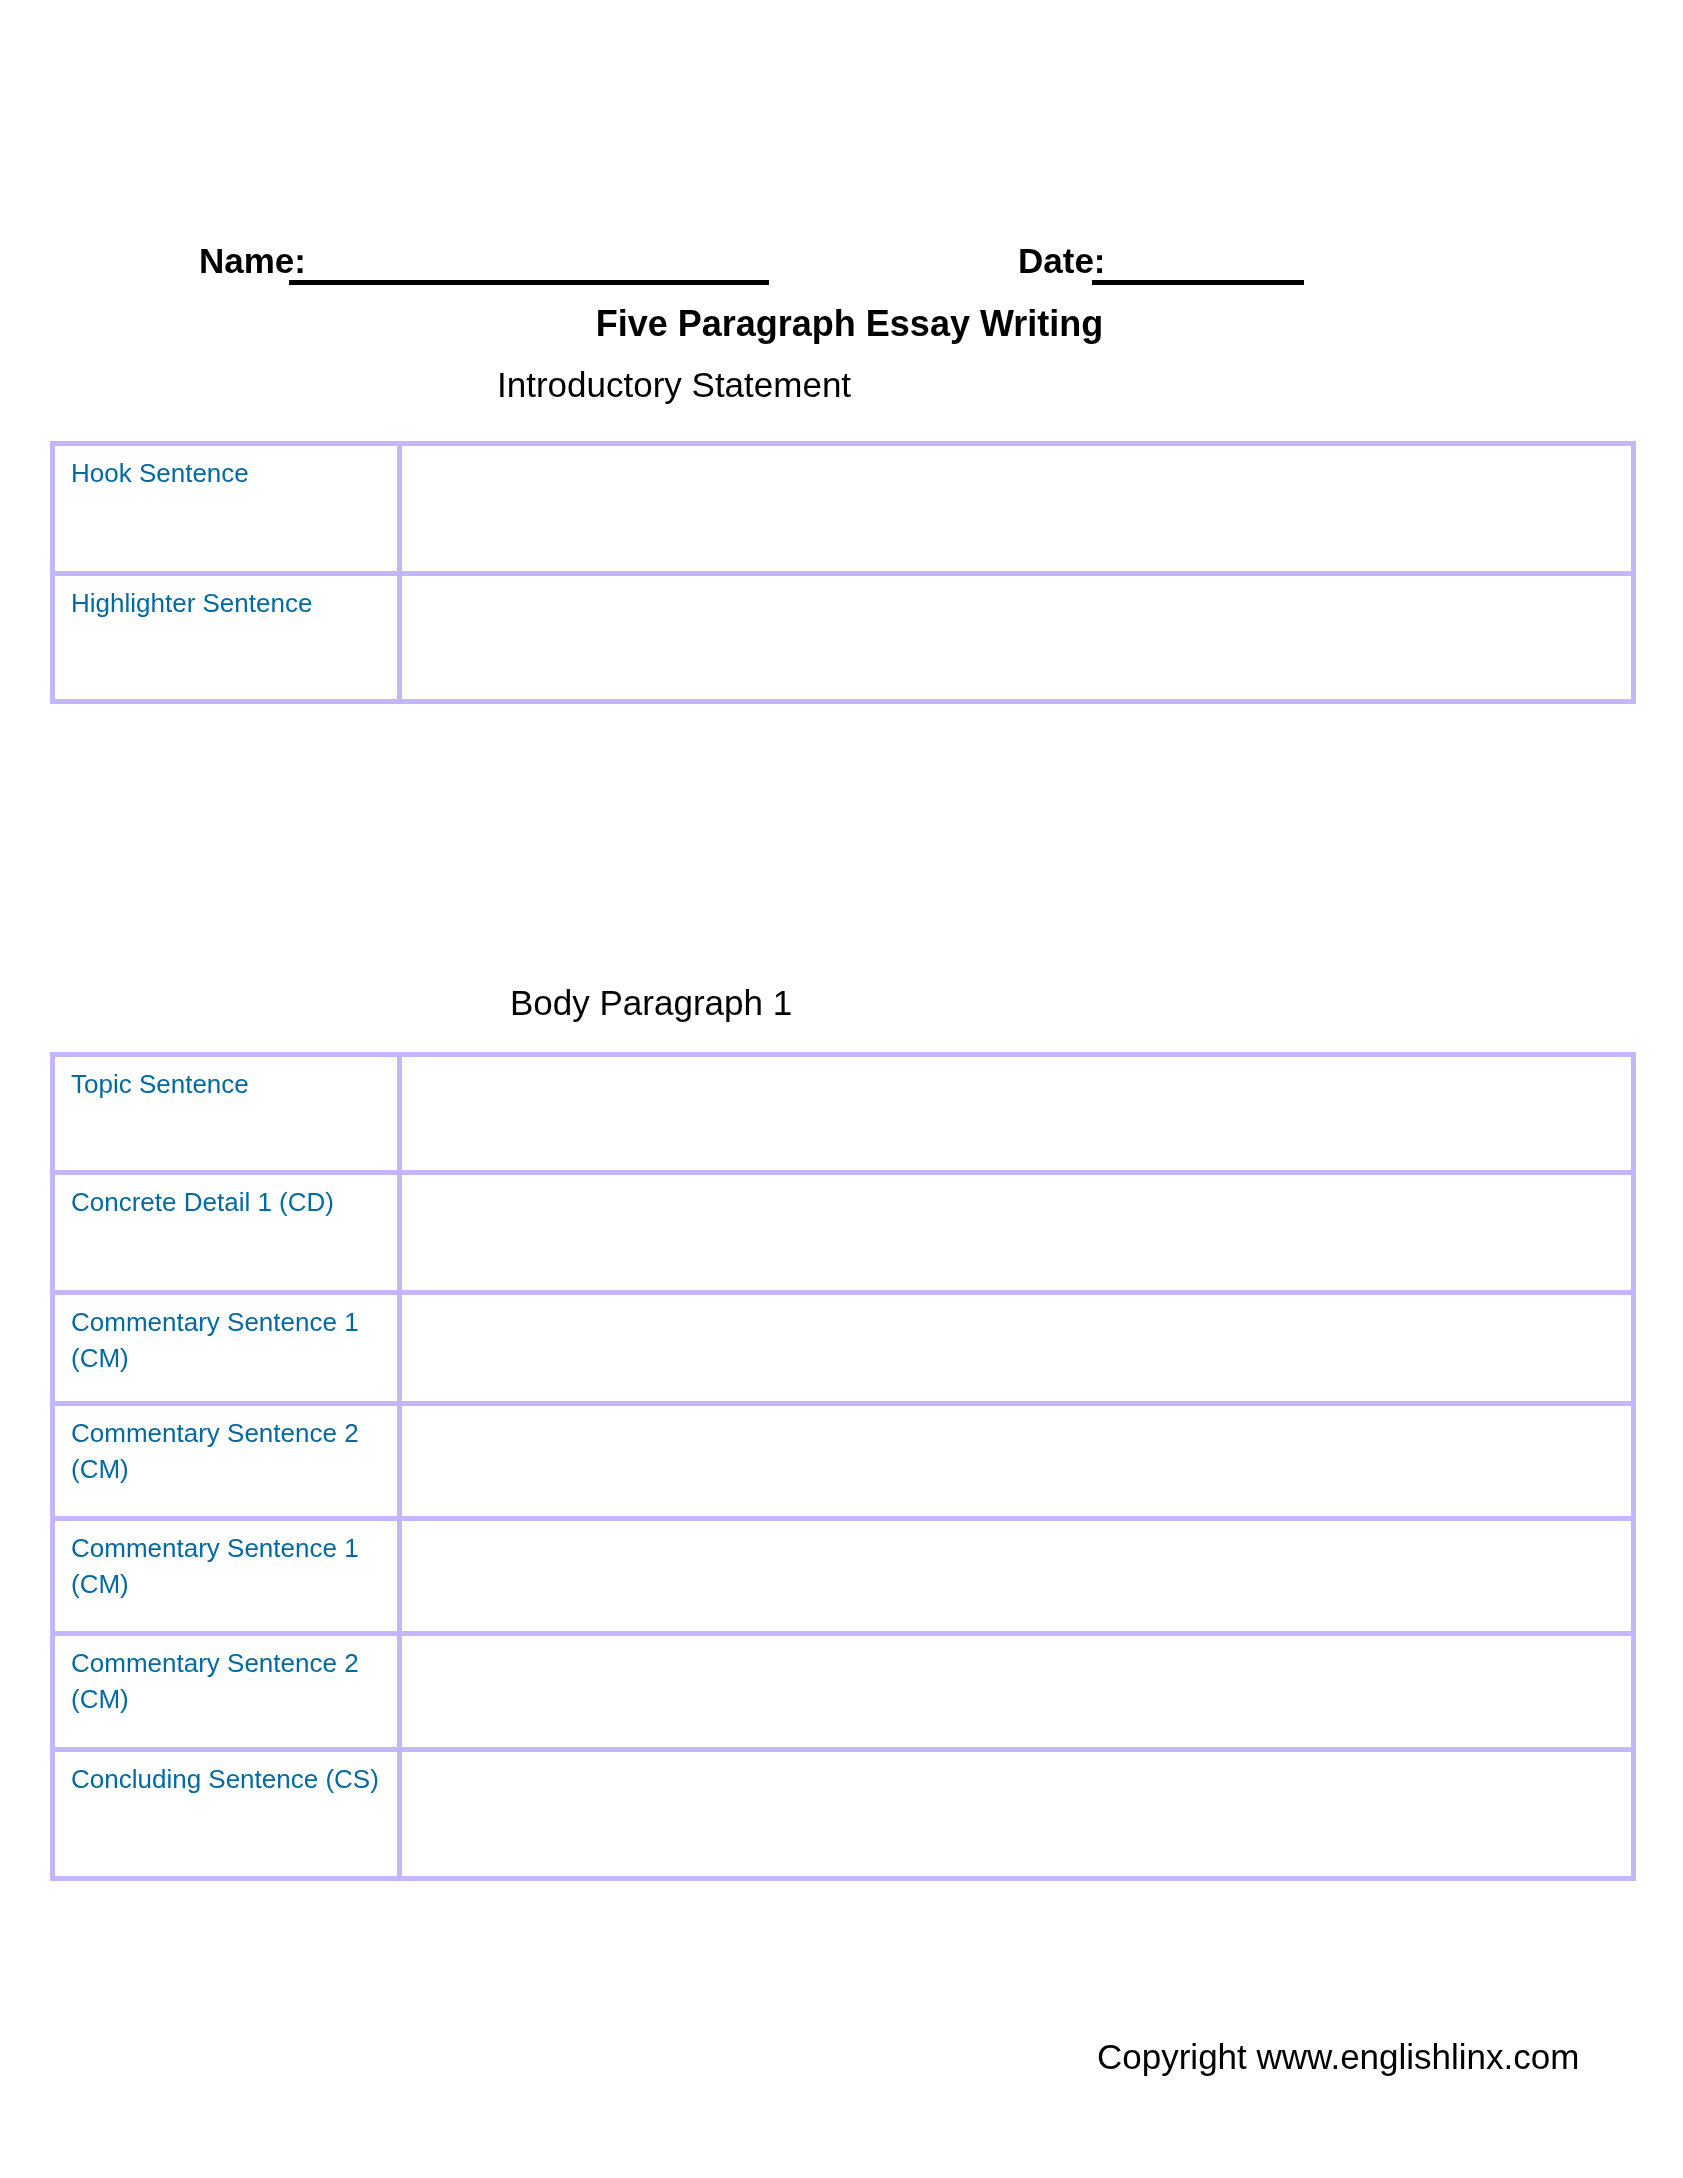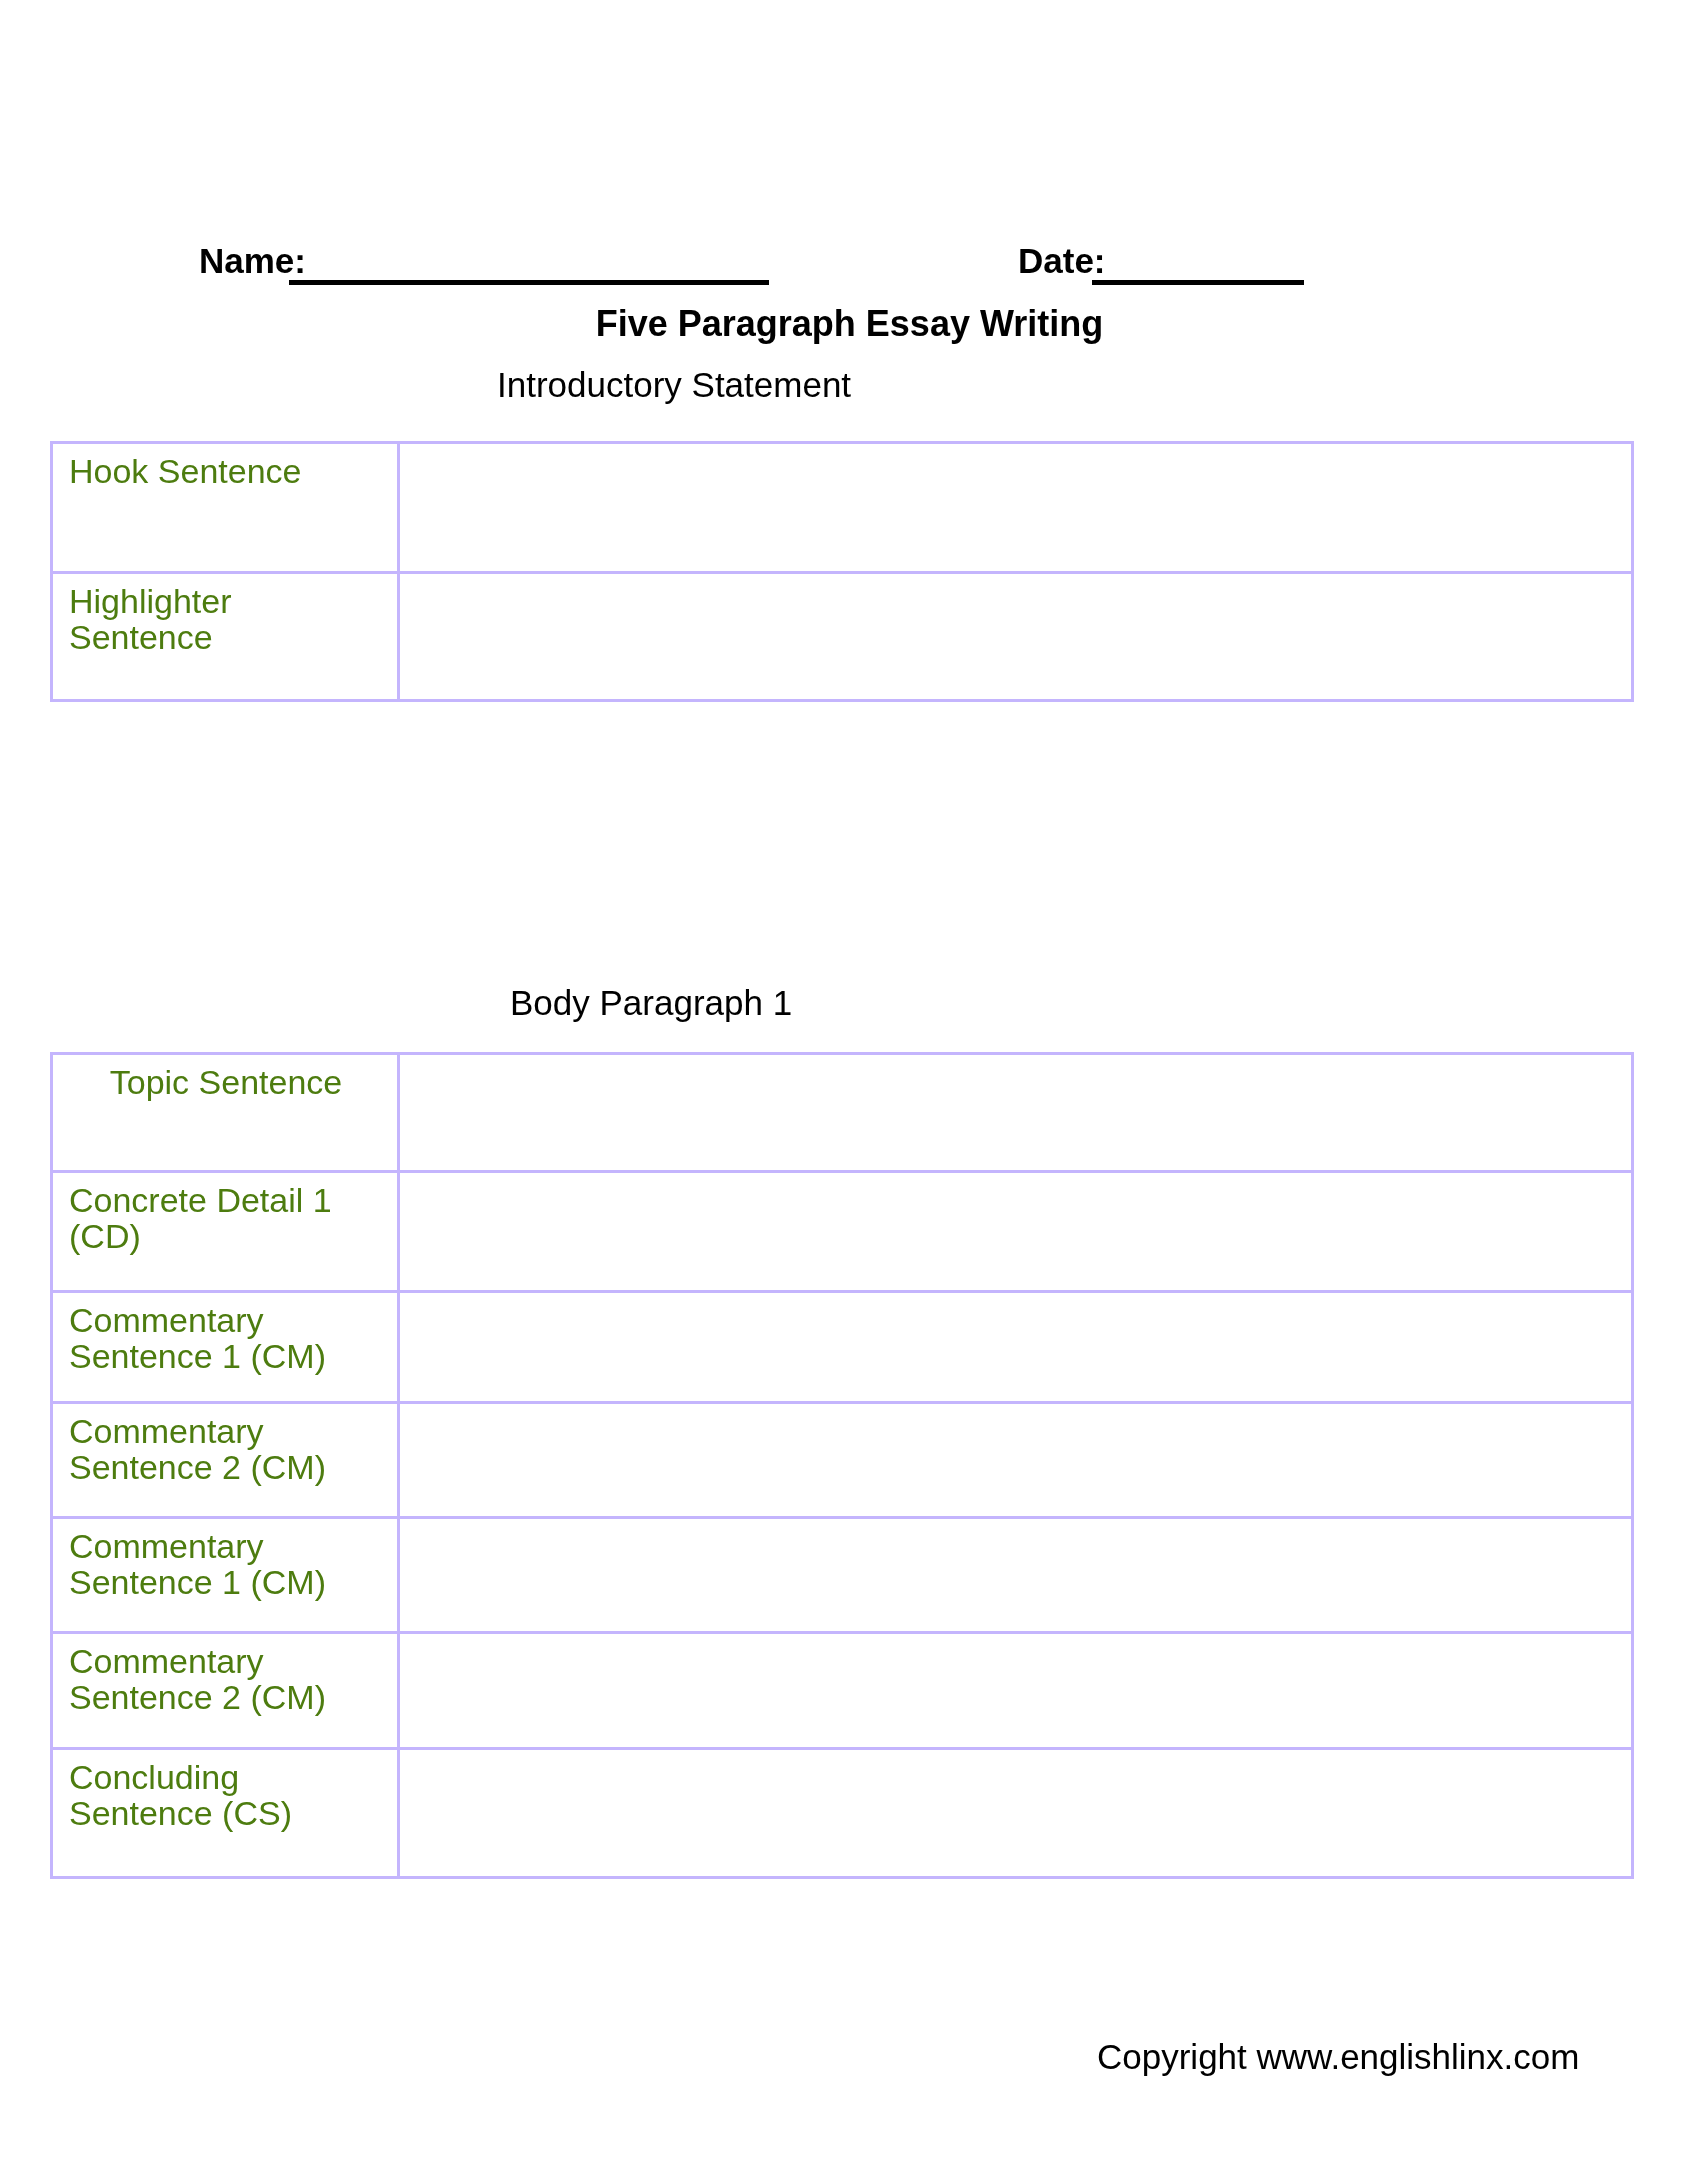--- a/index.html
+++ b/index.html
@@ -45,26 +45,26 @@
     white-space: nowrap;
   }
   table.ws {
     position: absolute;
     left: 50px;
     width: 1581px;
     border-collapse: collapse;
     table-layout: fixed;
   }
   table.ws td {
-    border: 3px solid #c4b5fd;
+    border: 5px solid #c4b5fd;
     vertical-align: top;
     padding: 9px 14px 0 16px;
-    font-size: 34px;
+    font-size: 26px;
     line-height: 36px;
-    color: #4d7c0f;
+    color: #0369a1;
     overflow: hidden;
   }
   table.ws td.answer {
     padding: 0;
   }
   .copyright {
     font-size: 35px;
     line-height: 1.1;
     white-space: nowrap;
   }
@@ -102,21 +102,21 @@
   </table>
 
   <div class="abs section-heading" style="left:510px; top:952px;">Body Paragraph 1</div>
 
   <table class="ws" style="top:1020px;">
     <colgroup>
         <col style="width:347px">
         <col style="width:1234px">
       </colgroup>
     <tbody>
-      <tr style="height:118px;text-align:center;">
+      <tr style="height:118px;">
         <td>Topic Sentence</td>
         <td class="answer"></td>
       </tr>
       <tr style="height:120px;">
         <td>Concrete Detail 1 (CD)</td>
         <td class="answer"></td>
       </tr>
       <tr style="height:111px;">
         <td>Commentary Sentence 1 (CM)</td>
         <td class="answer"></td>

